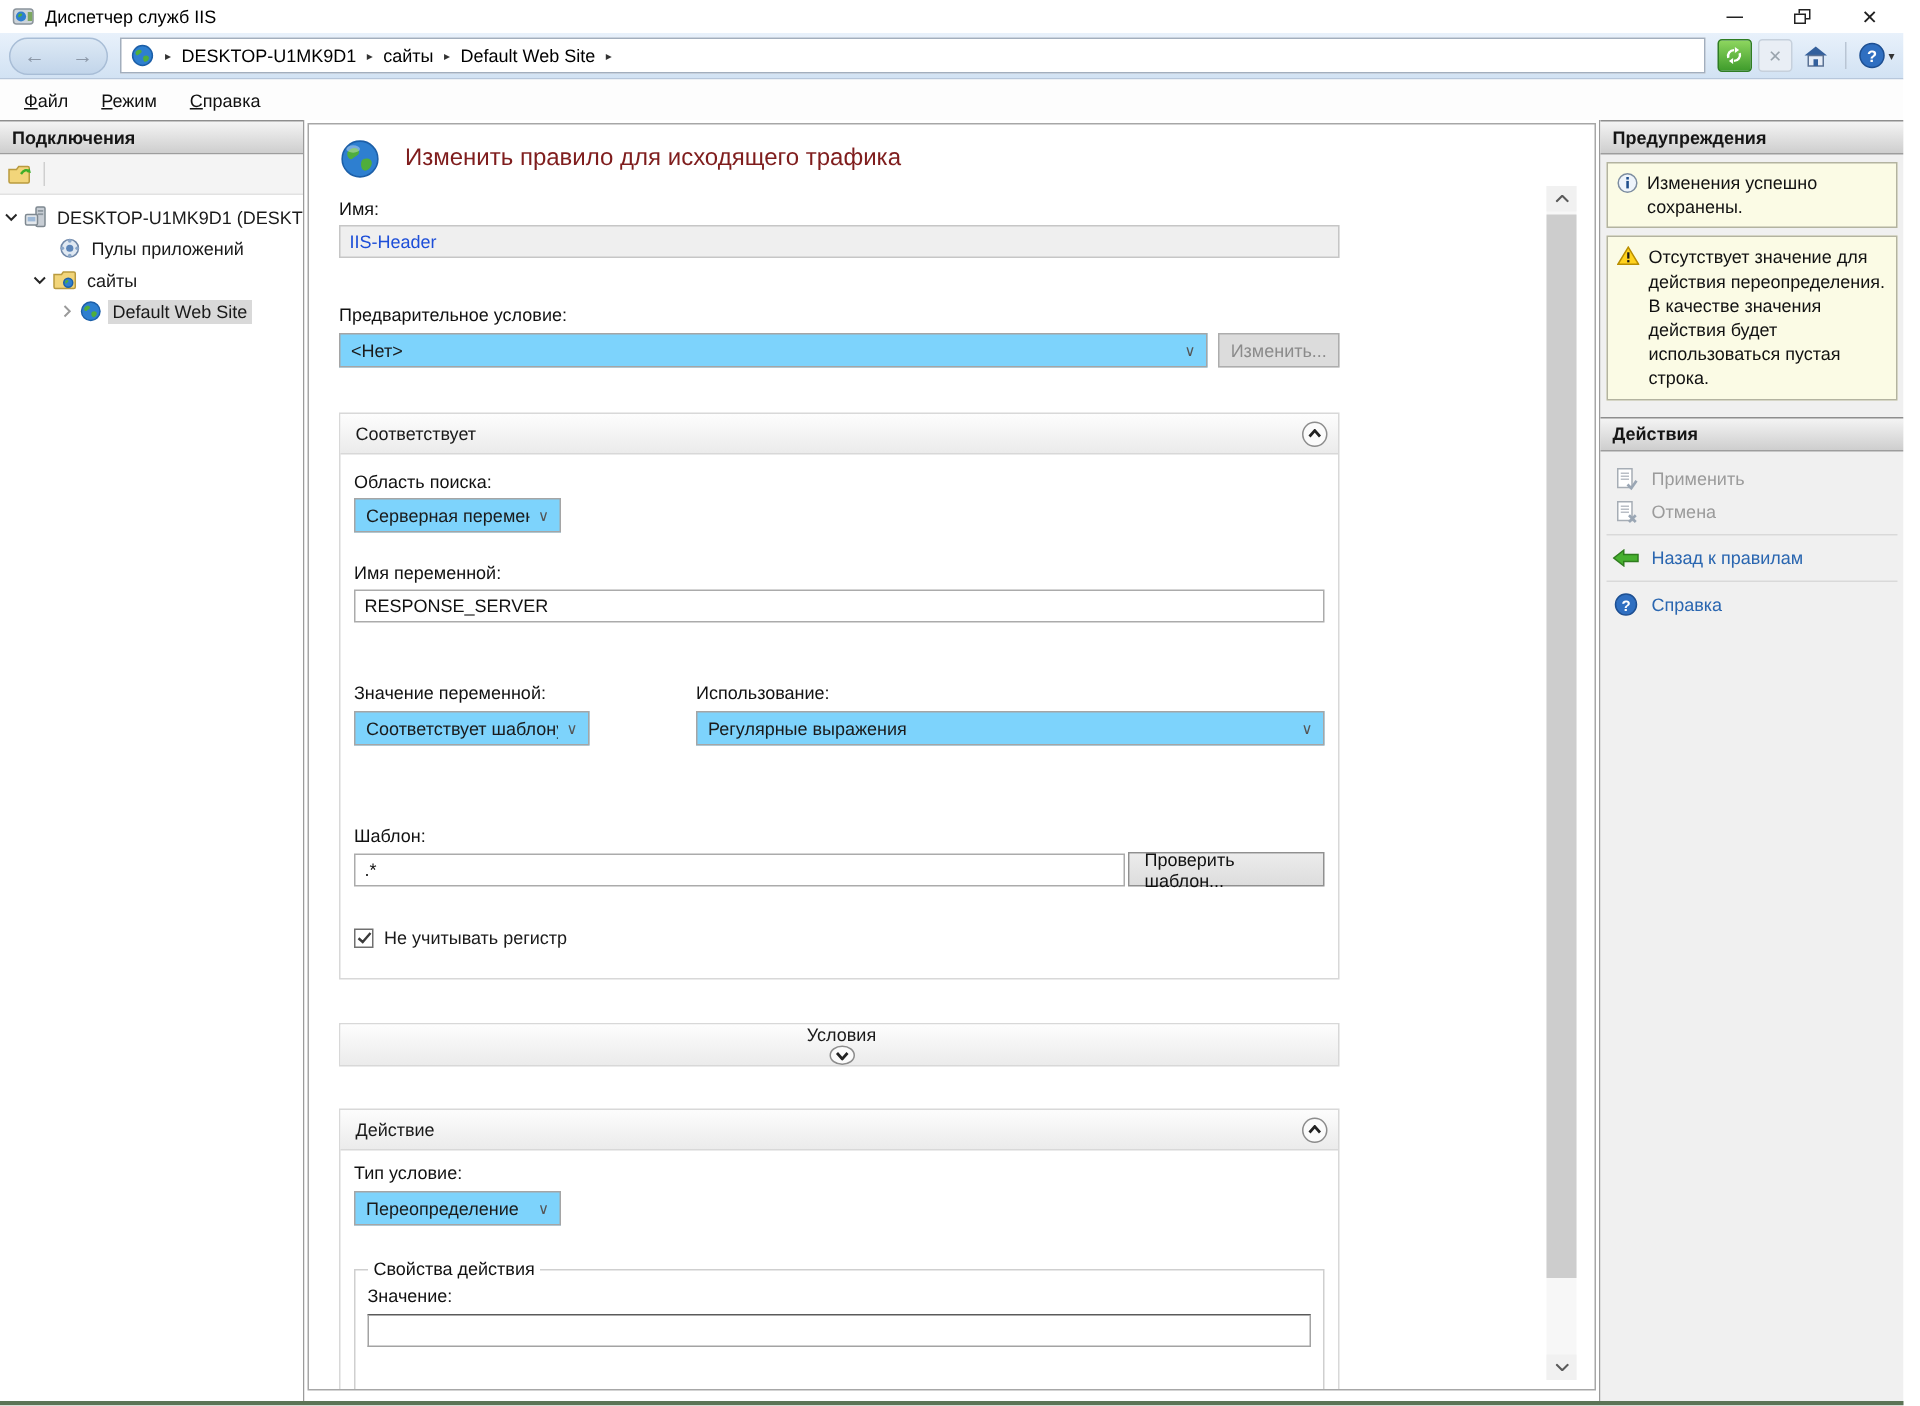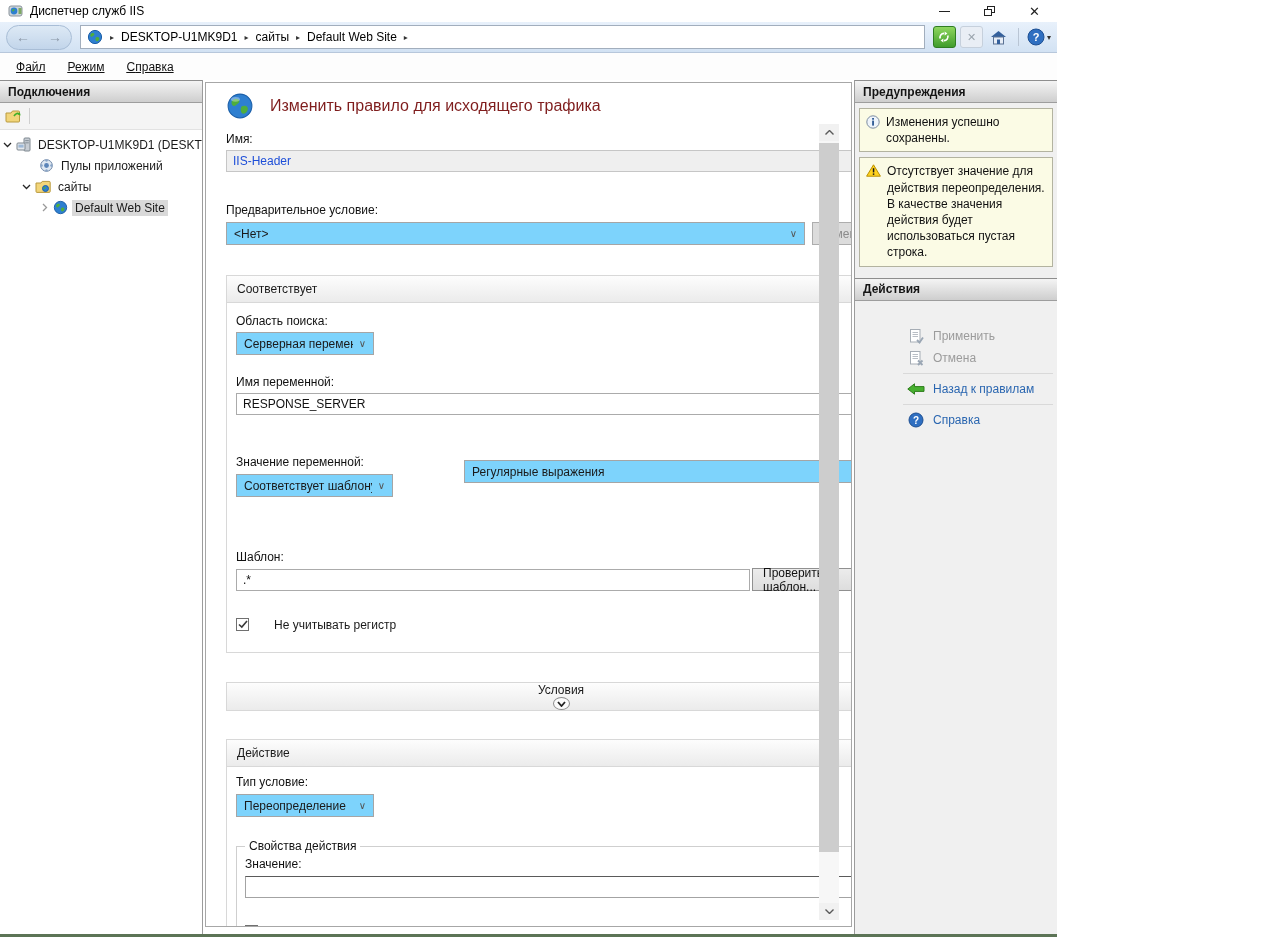--- a/index.html
+++ b/index.html
@@ -1,18 +1,18 @@
 <!DOCTYPE html>
 <html><head>
 <meta charset="utf-8">
 <style>
   * { box-sizing: border-box; margin: 0; padding: 0; }
   html,body { width:1280px; height:937px; }
   body { font-family:"Liberation Sans", sans-serif; font-size:12px; color:#1a1a1a; background:#fff; }
-  .win { position:relative; width:1057px; height:937px; border-bottom:3px solid #5c7456; overflow:hidden; background:#fff; }
+  .win { position:relative; width:1269px; height:937px; border-bottom:3px solid #5c7456; overflow:hidden; background:#fff; }
 
   
   .titlebar { position:absolute; top:0; left:0; right:0; height:22px; background:#fff; display:flex; align-items:center; }
   .titlebar .app-ic { margin:0 6px 0 8px; width:16px; height:14px; }
   .titlebar .t-text { font-size:12px; color:#000; }
   .titlebar .spacer { flex:1; }
   .winbtn { width:45px; height:22px; display:flex; align-items:center; justify-content:center; color:#222; }
   .winbtn .min-line { width:11px; height:1px; background:#222; }
   .restore-g { position:relative; width:11px; height:10px; }
   .restore-g .r1 { position:absolute; right:0; top:0; width:8px; height:7px; border:1px solid #222; background:#fff;}
@@ -29,21 +29,21 @@
   .abtns { display:flex; align-items:center; gap:4px; margin-left:8px; }
   .sqbtn { width:23px; height:22px; border-radius:3px; display:flex; align-items:center; justify-content:center; }
   .sqbtn.green { background:linear-gradient(#8ed65f,#3f9c2c); border:1px solid #2f7d23; }
   .sqbtn.gray { background:#e9eef5; border:1px solid #c6d0dc; color:#9aa4ad; font-size:11px; }
   .vsep { width:1px; height:18px; background:#b9c5d4; margin:0 4px; }
   .helpwrap { display:flex; align-items:center; gap:2px; }
   .caret { font-size:8px; color:#333; }
 
   
   .menubar { position:absolute; top:53px; left:0; right:0; height:27px; background:#fdfdfd; display:flex; align-items:center; padding-left:6px; gap:2px; }
-  .menu-item { display:inline-block; padding:3px 10px; color:#111;text-decoration:underline; }
+  .menu-item { display:inline-block; padding:3px 10px; color:#111; }
   .menu-item::first-letter { text-decoration:underline; }
 
   
   .body { position:absolute; top:80px; left:0; right:0; bottom:0; display:flex; }
   .panel-header { height:23px; background:linear-gradient(#f4f4f4,#cecece); border-top:1px solid #8e8e8e; border-bottom:1px solid #9d9d9d; font-weight:bold; color:#151515; display:flex; align-items:center; padding:0 8px; }
 
   
   .left { width:203px; background:#fff; border-right:1px solid #9b9b9b; display:flex; flex-direction:column; }
   .ltoolbar { height:27px; background:#f4f4f4; border-bottom:1px solid #e2e2e2; display:flex; align-items:center; padding:0 5px; gap:7px; }
   .ltool-sep { width:1px; height:16px; background:#cfcfcf; }
@@ -69,38 +69,38 @@
   .combo .cval { white-space:nowrap; overflow:hidden; }
   .chev { font-size:10px; color:#555; margin-left:6px; flex:none; }
   .btn { height:23px; border:1px solid #909090; background:linear-gradient(#ececec,#dddddd); font-size:12px; color:#111; display:flex; align-items:center; justify-content:center; padding:0 10px; }
   .btn.disabled { color:#8b8b8b; background:#dcdcdc; border-color:#adadad; }
   .row { display:flex; align-items:center; }
   .section { border:1px solid #d8d8d8; }
   .section-header { height:27px; background:linear-gradient(#fdfdfd,#ebebeb); border-bottom:1px solid #d8d8d8; display:flex; align-items:center; justify-content:space-between; padding:0 7px 0 10px; }
   .section.collapsed .section-header { border-bottom:none;flex-direction:column; }
   .section-body { padding:0 9px 20px 9px; }
   .circ { width:17px; height:17px; border-radius:50%; border:1px solid #8c8c8c; background:#fbfbfb; display:flex; align-items:center; justify-content:center; }
-  .cb-row { display:flex; align-items:flex-start; gap:25px; }
+  .cb-row { display:flex; align-items:flex-end; gap:7px; }
   .cb { width:13px; height:13px; border:1px solid #707070; background:#fff; display:flex; align-items:center; justify-content:center; flex:none; }
   fieldset.group { border:1px solid #cfcfcf; padding:2px 8px 18px 8px; }
   fieldset.group legend { font-size:12px; padding:0 4px; color:#111; }
 
   
   .sbar { position:absolute; top:0; right:12px; bottom:6px; width:20px; display:flex; flex-direction:column; background:#f7f7f7; }
   .sb-btn { height:17px; background:#f1f1f1; display:flex; align-items:center; justify-content:center; }
   .sb-track { flex:1; position:relative; }
   .sb-thumb { position:absolute; top:2px; left:0; right:0; height:93%; background:#cdcdcd; }
 
   
   .right { width:202px; background:#f0f0f0; display:flex; flex-direction:column; }
   .alerts { padding:5px 4px 0 4px; display:flex; flex-direction:column; gap:5px; }
   .alert { background:#fbfbe5; border:1px solid #b3b3a0; padding:5px 6px; display:flex; gap:6px; line-height:1.35; color:#111; }
   .alert .ic { flex:none; margin-top:1px; }
   .actions-hdr { margin-top:11px; }
-  .act-list { flex:1; padding-top:24px;margin-left:44px; }
+  .act-list { flex:1; padding-top:7px; }
   .act-row { height:22px; display:flex; align-items:center; gap:8px; padding-left:8px; }
   .act-row .ic { width:18px; display:flex; justify-content:center; flex:none; }
   .act-row.dis { color:#9b9b9b; }
   .act-row.link { color:#2a66b0; }
   .act-sep { border-top:1px solid #d9d9d9; margin:4px 4px; }
 
   svg { display:block; }
 </style>
 </head>
 <body>
@@ -308,29 +308,30 @@
               <div class="section-body">
                 <label class="lbl" style="margin-top:11px;">Область поиска:</label>
                 <div class="combo" style="margin-top:4px; width:138px;">
                   <span class="cval">Серверная переменн</span>
                   <span class="chev">∨</span>
                 </div>
 
                 <label class="lbl" style="margin-top:20px;">Имя переменной:</label>
                 <input class="tbox" style="margin-top: 4px;" value="RESPONSE_SERVER">
 
-                <div class="row" style="margin-top:40px; align-items:flex-start;">
+                <div class="row" style="margin-top:40px; align-items:flex-end;">
                   <div style="width:228px;">
                     <label class="lbl">Значение переменной:</label>
                     <div class="combo" style="margin-top:5px; width:157px;">
                       <span class="cval">Соответствует шаблону</span>
                       <span class="chev">∨</span>
                     </div>
                   </div>
                   <div style="flex:1;">
+                    <label class="lbl">Использование:</label>
                     <div class="combo" style="margin-top:5px;">
                       <span class="cval">Регулярные выражения</span>
                       <span class="chev">∨</span>
                     </div>
                   </div>
                 </div>
 
                 <label class="lbl" style="margin-top:53px;">Шаблон:</label>
                 <div class="row" style="margin-top:4px; gap:2px;">
                   <input class="tbox" style="flex: 1 1 0%;" value=".*">

